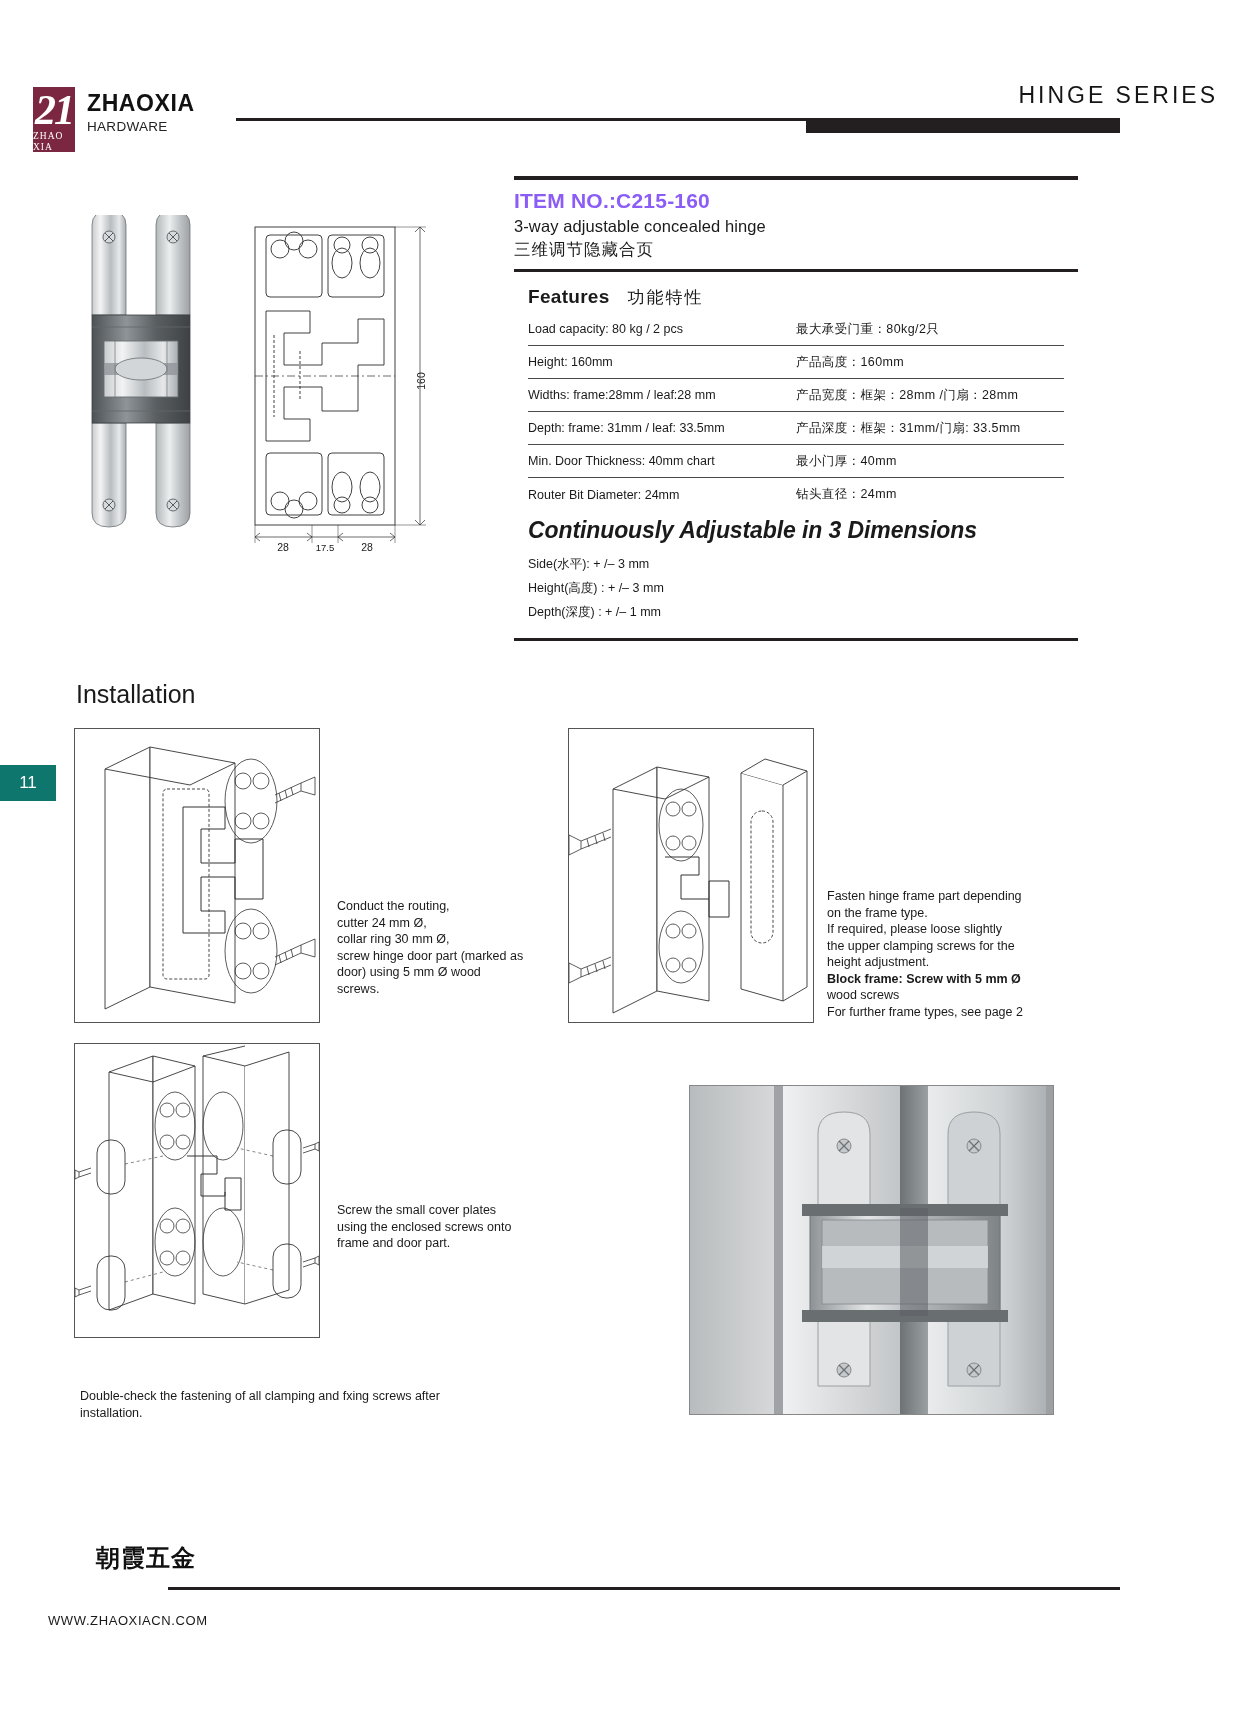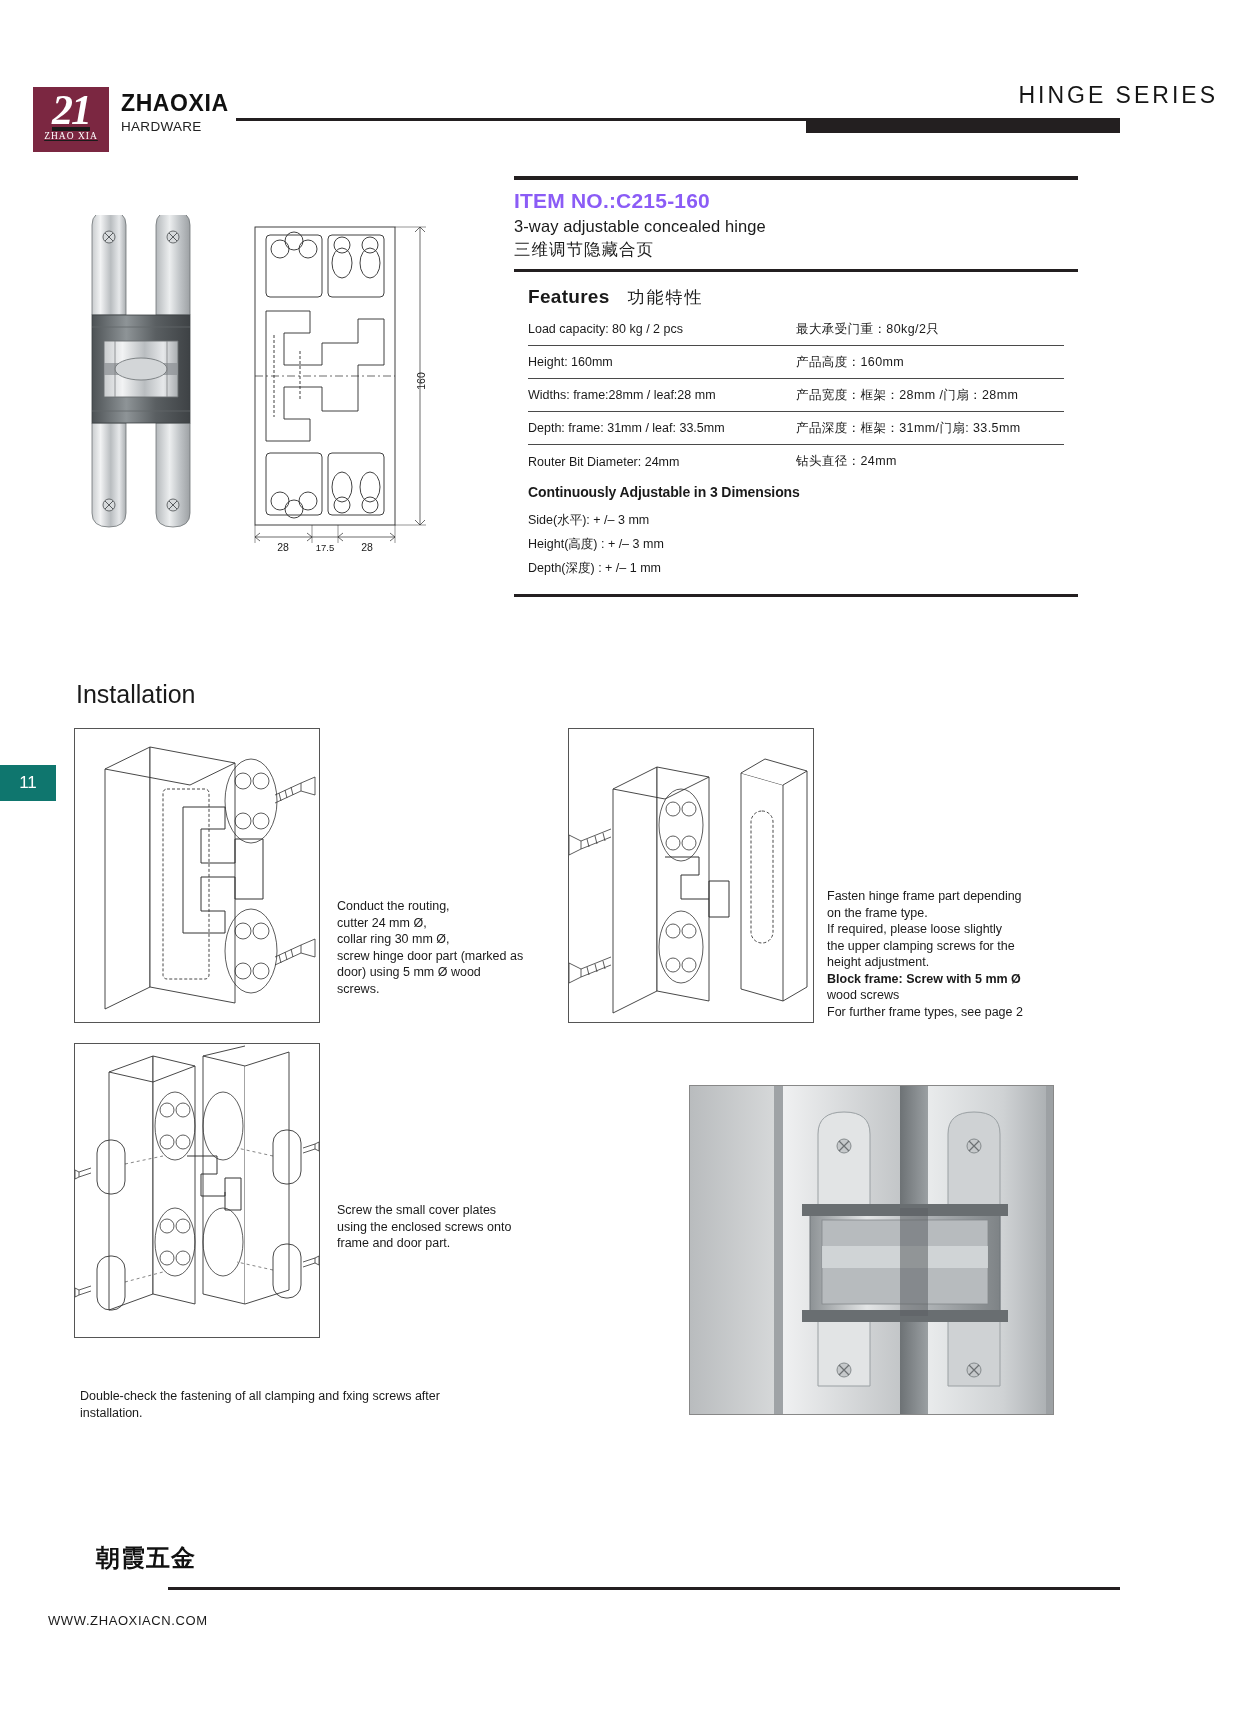--- a/index.html
+++ b/index.html
@@ -17,25 +17,25 @@
   
   .header {
     position: absolute;
     left: 0; top: 0; width: 1260px; height: 152px;
   }
   .logo-wrap {
     position: absolute; left: 33px; top: 87px;
     display: flex; align-items: flex-start;
   }
   .logo-mark {
-    width: 76px; height: 65px;
+    width: 42px; height: 65px;
     background: #7b2741;
     position: relative;
     display: flex; flex-direction: column;
-    align-items: center; justify-content: flex-start; text-decoration: underline;
+    align-items: center; justify-content: flex-start;
   }
   .logo-mark .glyph {
     color: #ffffff;
     font-family: "Liberation Serif", serif;
     font-size: 42px;
     font-weight: bold;
     line-height: 46px;
     letter-spacing: -2px;
     font-style: italic;
   }
@@ -98,21 +98,21 @@
     display: flex; align-items: center;
     border-bottom: 1px solid #4a4a4a;
     height: 33px;
   }
   .spec-row:last-child { border-bottom: none; }
   .spec-row .en { width: 268px; font-size: 12.5px; color: #1a1a1a; }
   .spec-row .cn { flex: 1; font-size: 12.5px; color: #1a1a1a; letter-spacing: 0.4px; }
 
   .adj-title {
     margin-top: 6px; margin-left: 14px;
-    font-size: 14px; font-weight: bold; letter-spacing: -0.1px;
+    font-size: 23px; font-weight: bold; letter-spacing: -0.1px; font-style: italic;
   }
   .adj-list { margin-top: 8px; margin-left: 14px; }
   .adj-list div { font-size: 12.5px; line-height: 24px; color: #1a1a1a; }
   .rule-bot { height: 3px; background: #231f20; width: 100%; margin-top: 14px; }
 
   
   .install-title {
     position: absolute; left: 76px; top: 680px;
     font-size: 25px; color: #1a1a1a;
   }
@@ -305,20 +305,24 @@
       <span class="en">Height: 160mm</span>
       <span class="cn">产品高度：160mm</span>
     </div>
     <div class="spec-row">
       <span class="en">Widths: frame:28mm / leaf:28 mm</span>
       <span class="cn">产品宽度：框架：28mm  /门扇：28mm</span>
     </div>
     <div class="spec-row">
       <span class="en">Depth: frame: 31mm / leaf: 33.5mm</span>
       <span class="cn">产品深度：框架：31mm/门扇: 33.5mm</span>
+    </div>
+    <div class="spec-row">
+      <span class="en">Min. Door Thickness: 40mm  chart</span>
+      <span class="cn">最小门厚：40mm</span>
     </div>
     <div class="spec-row">
       <span class="en">Router Bit Diameter: 24mm</span>
       <span class="cn">钻头直径：24mm</span>
     </div>
   </div>
 
   <div class="adj-title">Continuously Adjustable in 3 Dimensions</div>
   <div class="adj-list">
     <div>Side(水平): + /– 3 mm</div>

